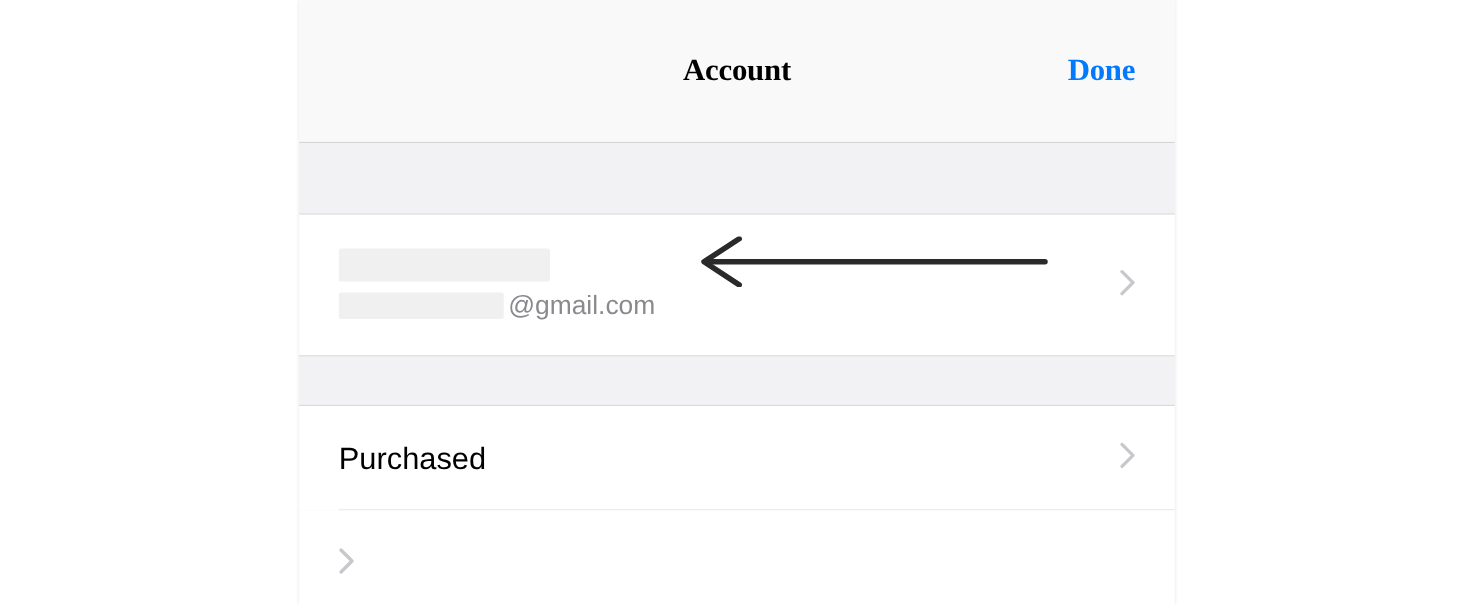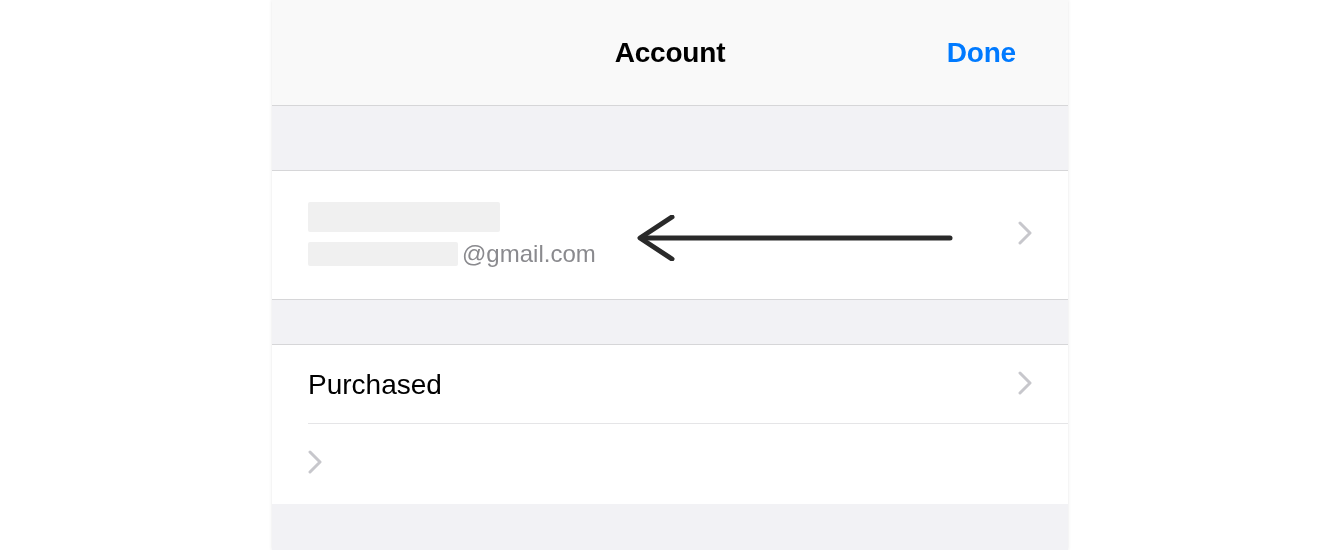--- a/index.html
+++ b/index.html
@@ -19,38 +19,39 @@
       position: absolute;
       left: 272px;
       top: 0;
       width: 796px;
       height: 550px;
       background: #f2f2f5;
       box-shadow: -1px 0 3px rgba(0,0,0,0.05), 1px 0 3px rgba(0,0,0,0.05);
     }
     .header {
       background: #f9f9f9;
-      height: 106px;
+      height: 130px;
       border-bottom: 1px solid #d6d6d8;
       display: flex;
       align-items: center;
       position: relative;
+      font-family: Liberation Serif, serif;
     }
     .header-title {
       position: absolute;
       left: 50%;
       transform: translateX(-50%);
       font-size: 28px;
       font-weight: 600;
       color: #000;
       letter-spacing: -0.2px;
     }
     .done-button {
       position: absolute;
-      right: 52px;
+      right: 36px;
       font-size: 28px;
       font-weight: 600;
       color: #007aff;
       cursor: pointer;
       letter-spacing: -0.2px;
     }
     .section-gap {
       height: 64px;
       background: #f2f2f5;
     }
@@ -66,21 +67,21 @@
       justify-content: space-between;
       cursor: pointer;
       position: relative;
     }
     .row-account {
       height: 130px;
       border-top: 1px solid #d6d6d8;
       border-bottom: 1px solid #d6d6d8;
     }
     .row-item {
-      height: 80px;
+      height: 96px;
     }
     .row-item.first {
       border-top: 1px solid #d6d6d8;
     }
     .row-item.inner-divider::after {
       content: "";
       position: absolute;
       left: 36px;
       right: 0;
       bottom: 0;

